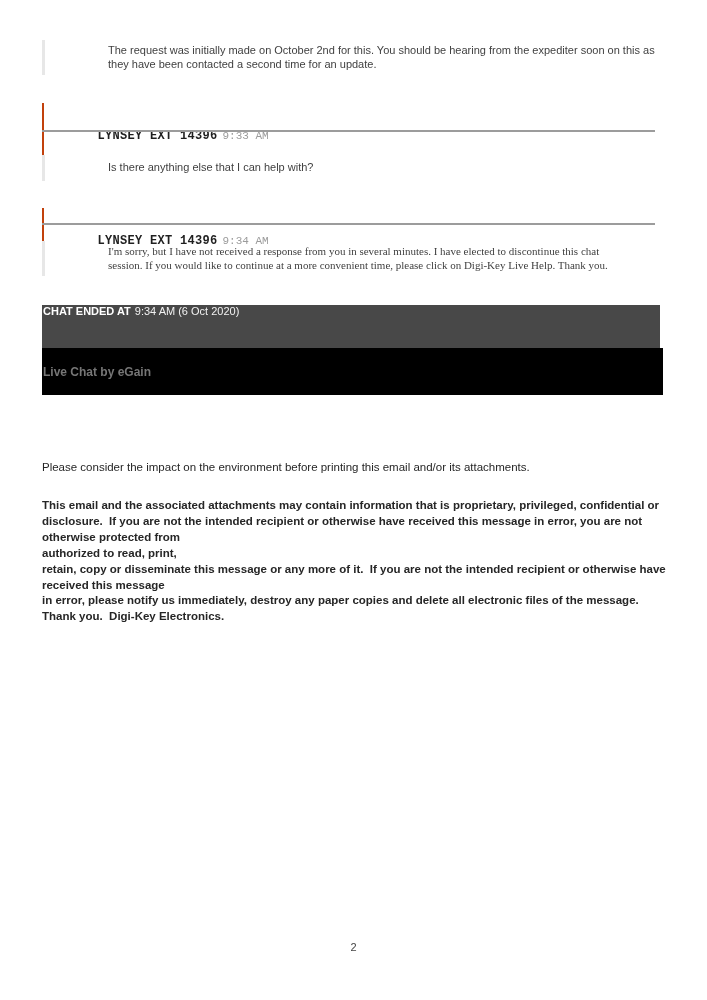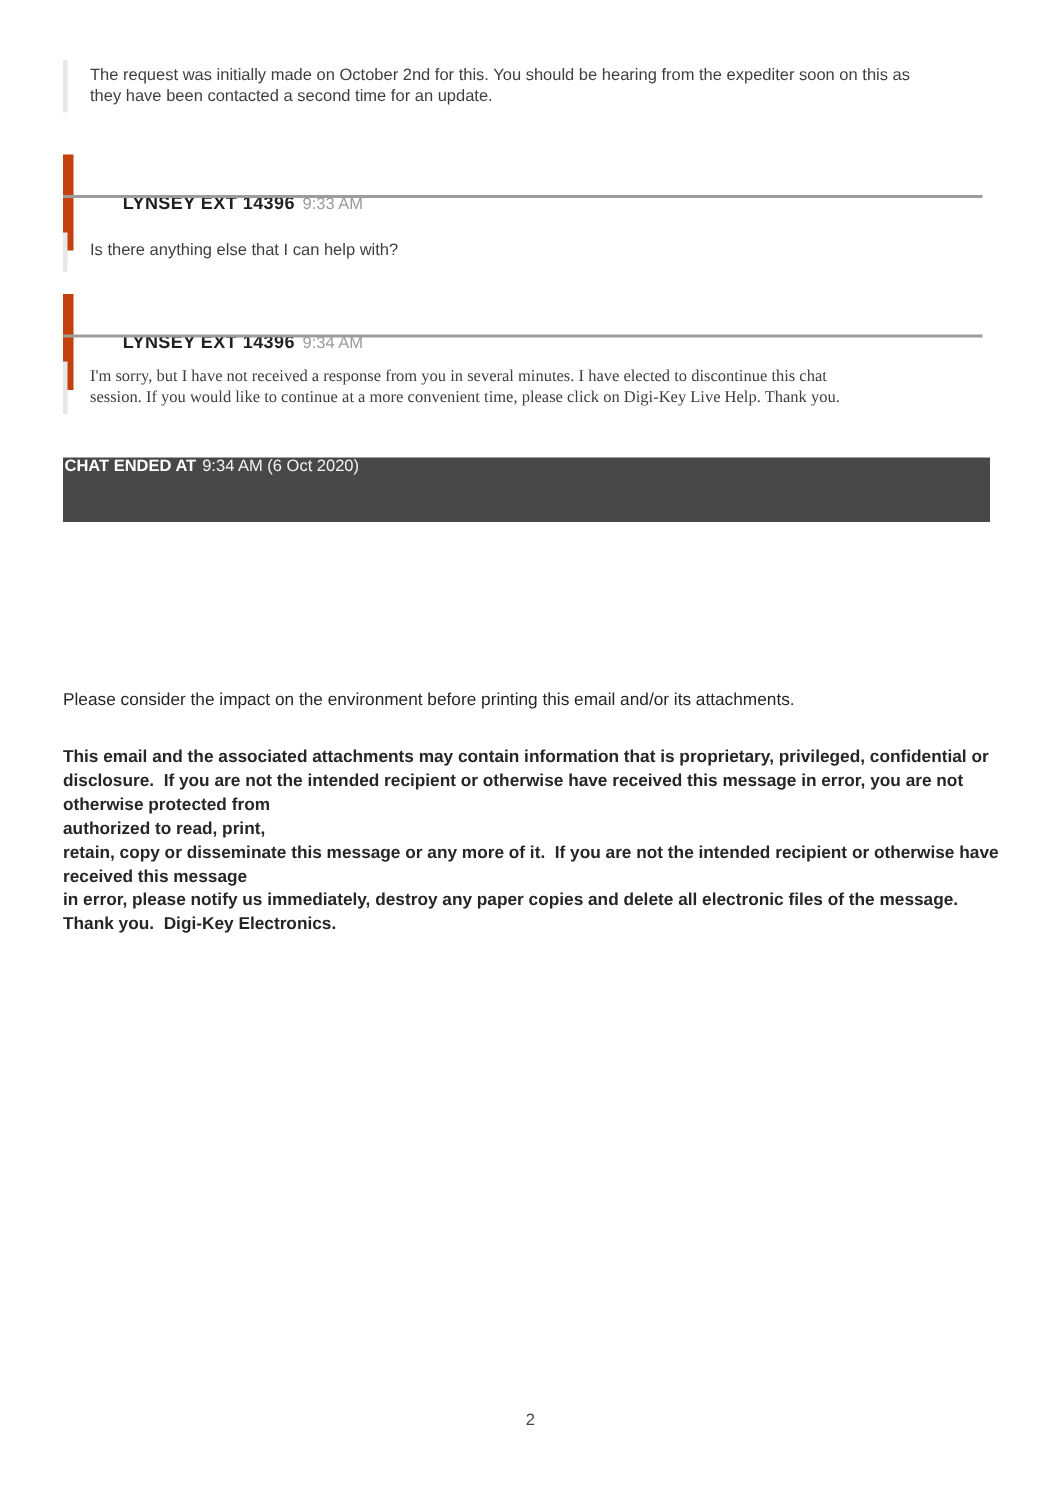--- a/index.html
+++ b/index.html
@@ -19,46 +19,47 @@
   
   .quote-msg {
     position: absolute;
     left: 42px;
     border-left: 3px solid #e7e7e7;
     padding: 4px 0 4px 15px;
     font-size: 11px;
     line-height: 13.5px;
     color: #3f3f3f;
   }
-  .msg-line { white-space: pre; }
+  .msg-line { white-space: pre; margin-left: 48px; }
   .msg-1 { top: 40px; }
   .msg-2 { top: 155px; padding-top: 6px; padding-bottom: 6px; }
   .msg-3 { top: 241px; font-family: Liberation Serif, serif; }
 
   
   .chat-header {
     position: absolute;
     left: 42px;
-    border-left: 7px solid #c2410c;
+    border-left: 2px solid #c2410c;
     padding: 5px 0 5px 15px;
     white-space: pre;
+    font-family: Liberation Mono, monospace;
   }
   .chat-header .agent-name {
     font-size: 12px;
     font-weight: bold;
     color: #1f1f1f;
     letter-spacing: 0.3px;
   }
   .chat-header .msg-time {
     font-size: 11px;
     color: #9b9b9b;
     margin-left: 5px;
   }
   .header-1 { top: 103px; }
-  .header-2 { top: 196px; }
+  .header-2 { top: 208px; }
 
   .rule {
     position: absolute;
     left: 42px;
     width: 613px;
     height: 2px;
     background: #9c9c9c;
   }
   .rule-1 { top: 130px; }
   .rule-2 { top: 223px; }
@@ -157,20 +158,23 @@
 
   <div class="quote-msg msg-3">
     <div class="msg-line">I'm sorry, but I have not received a response from you in several minutes. I have elected to discontinue this chat</div>
     <div class="msg-line">session. If you would like to continue at a more convenient time, please click on Digi-Key Live Help. Thank you.</div>
   </div>
 
   <div class="ended-bar">
     <span class="ended-label">CHAT ENDED AT</span><span class="ended-time">9:34 AM (6 Oct 2020)</span>
   </div>
 
+  <div class="brand-bar">
+    <span>Live Chat by eGain</span>
+  </div>
 
   <div class="env-note">Please consider the impact on the environment before printing this email and/or its attachments.</div>
 
   <div class="disclaimer">
     <div class="disc-line">This email and the associated attachments may contain information that is proprietary, privileged, confidential or</div>
     <div class="disc-line">disclosure.  If you are not the intended recipient or otherwise have received this message in error, you are not</div>
     <div class="disc-line">otherwise protected from</div>
     <div class="disc-line">authorized to read, print,</div>
     <div class="disc-line">retain, copy or disseminate this message or any more of it.  If you are not the intended recipient or otherwise have</div>
     <div class="disc-line">received this message</div>

